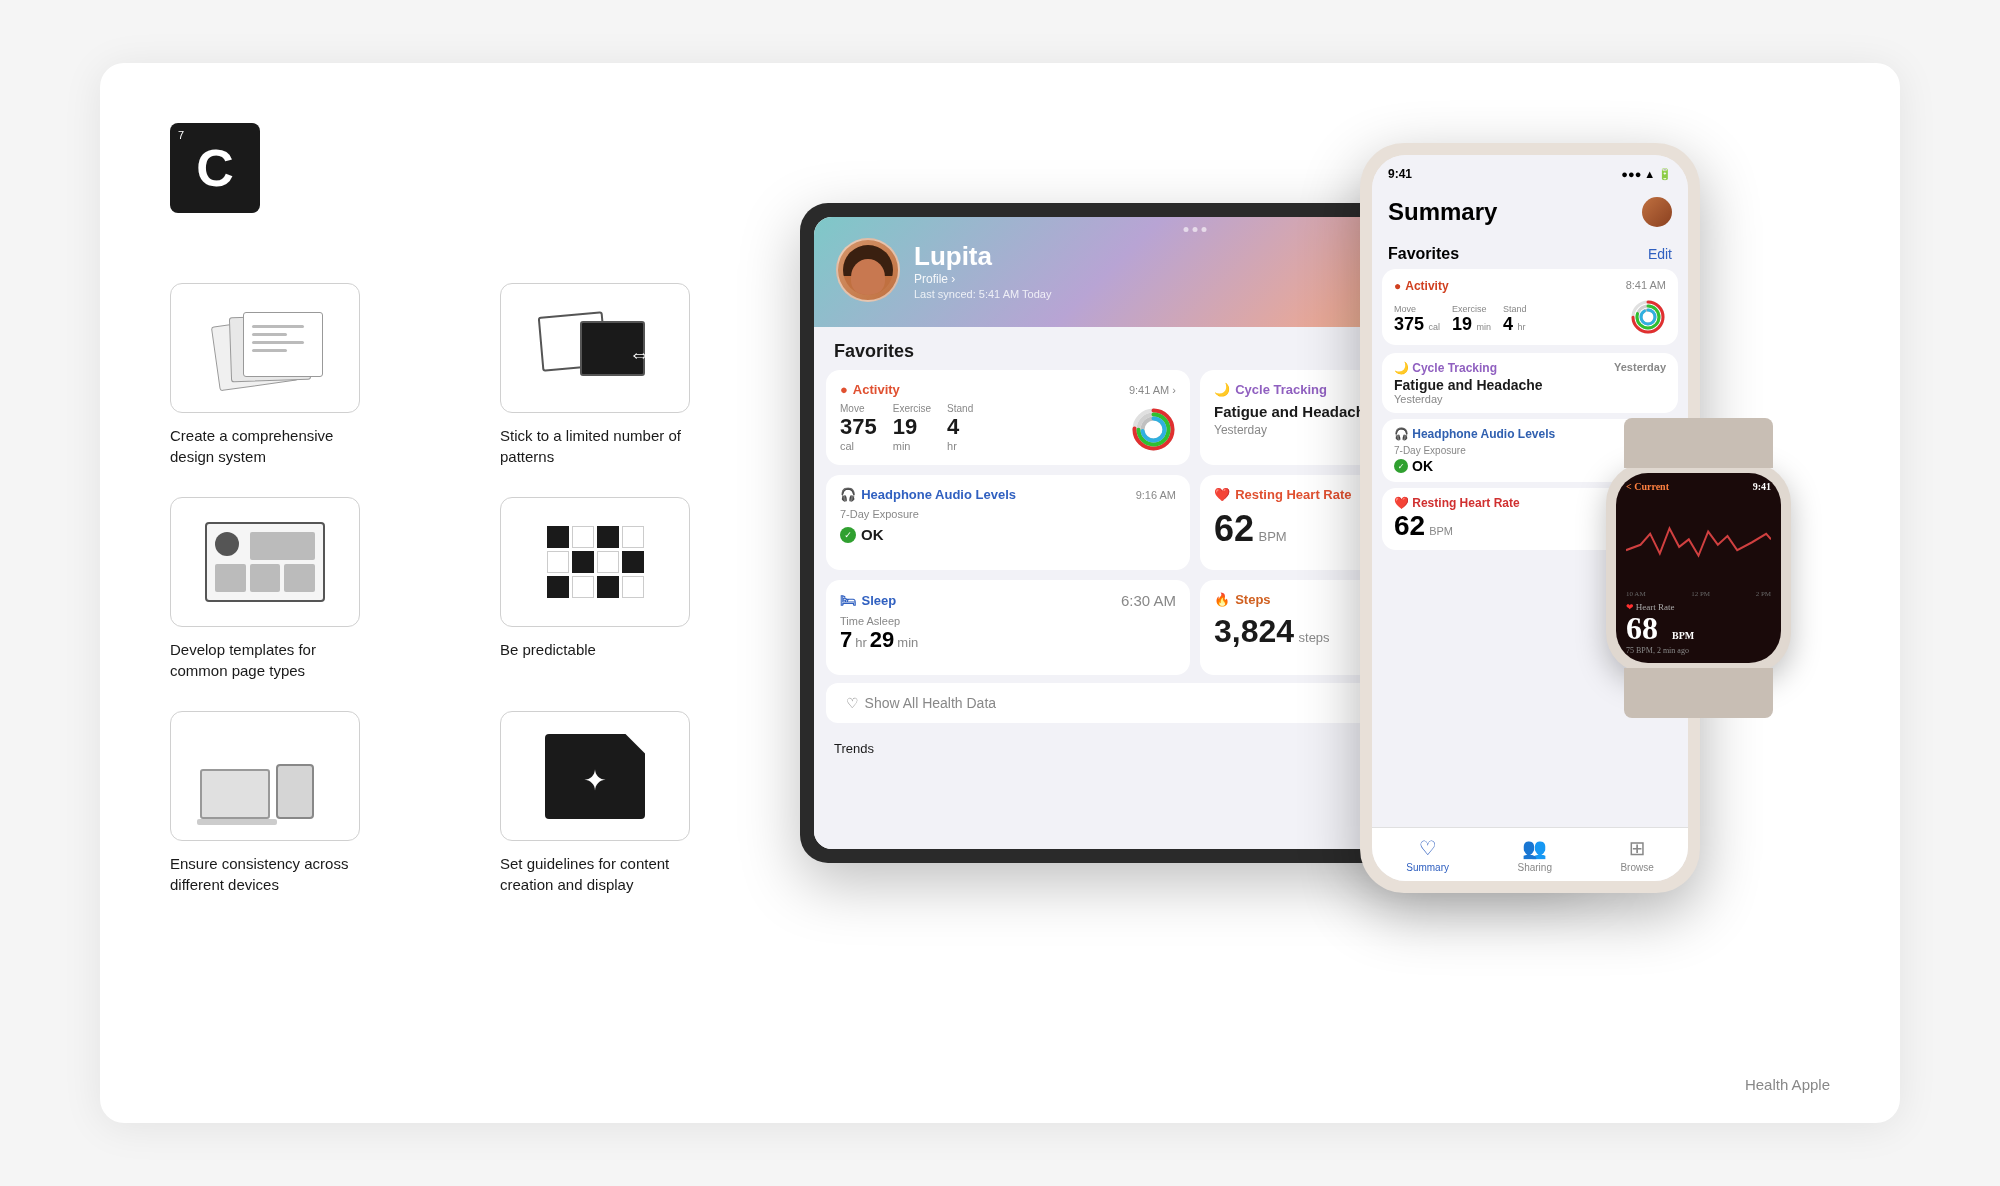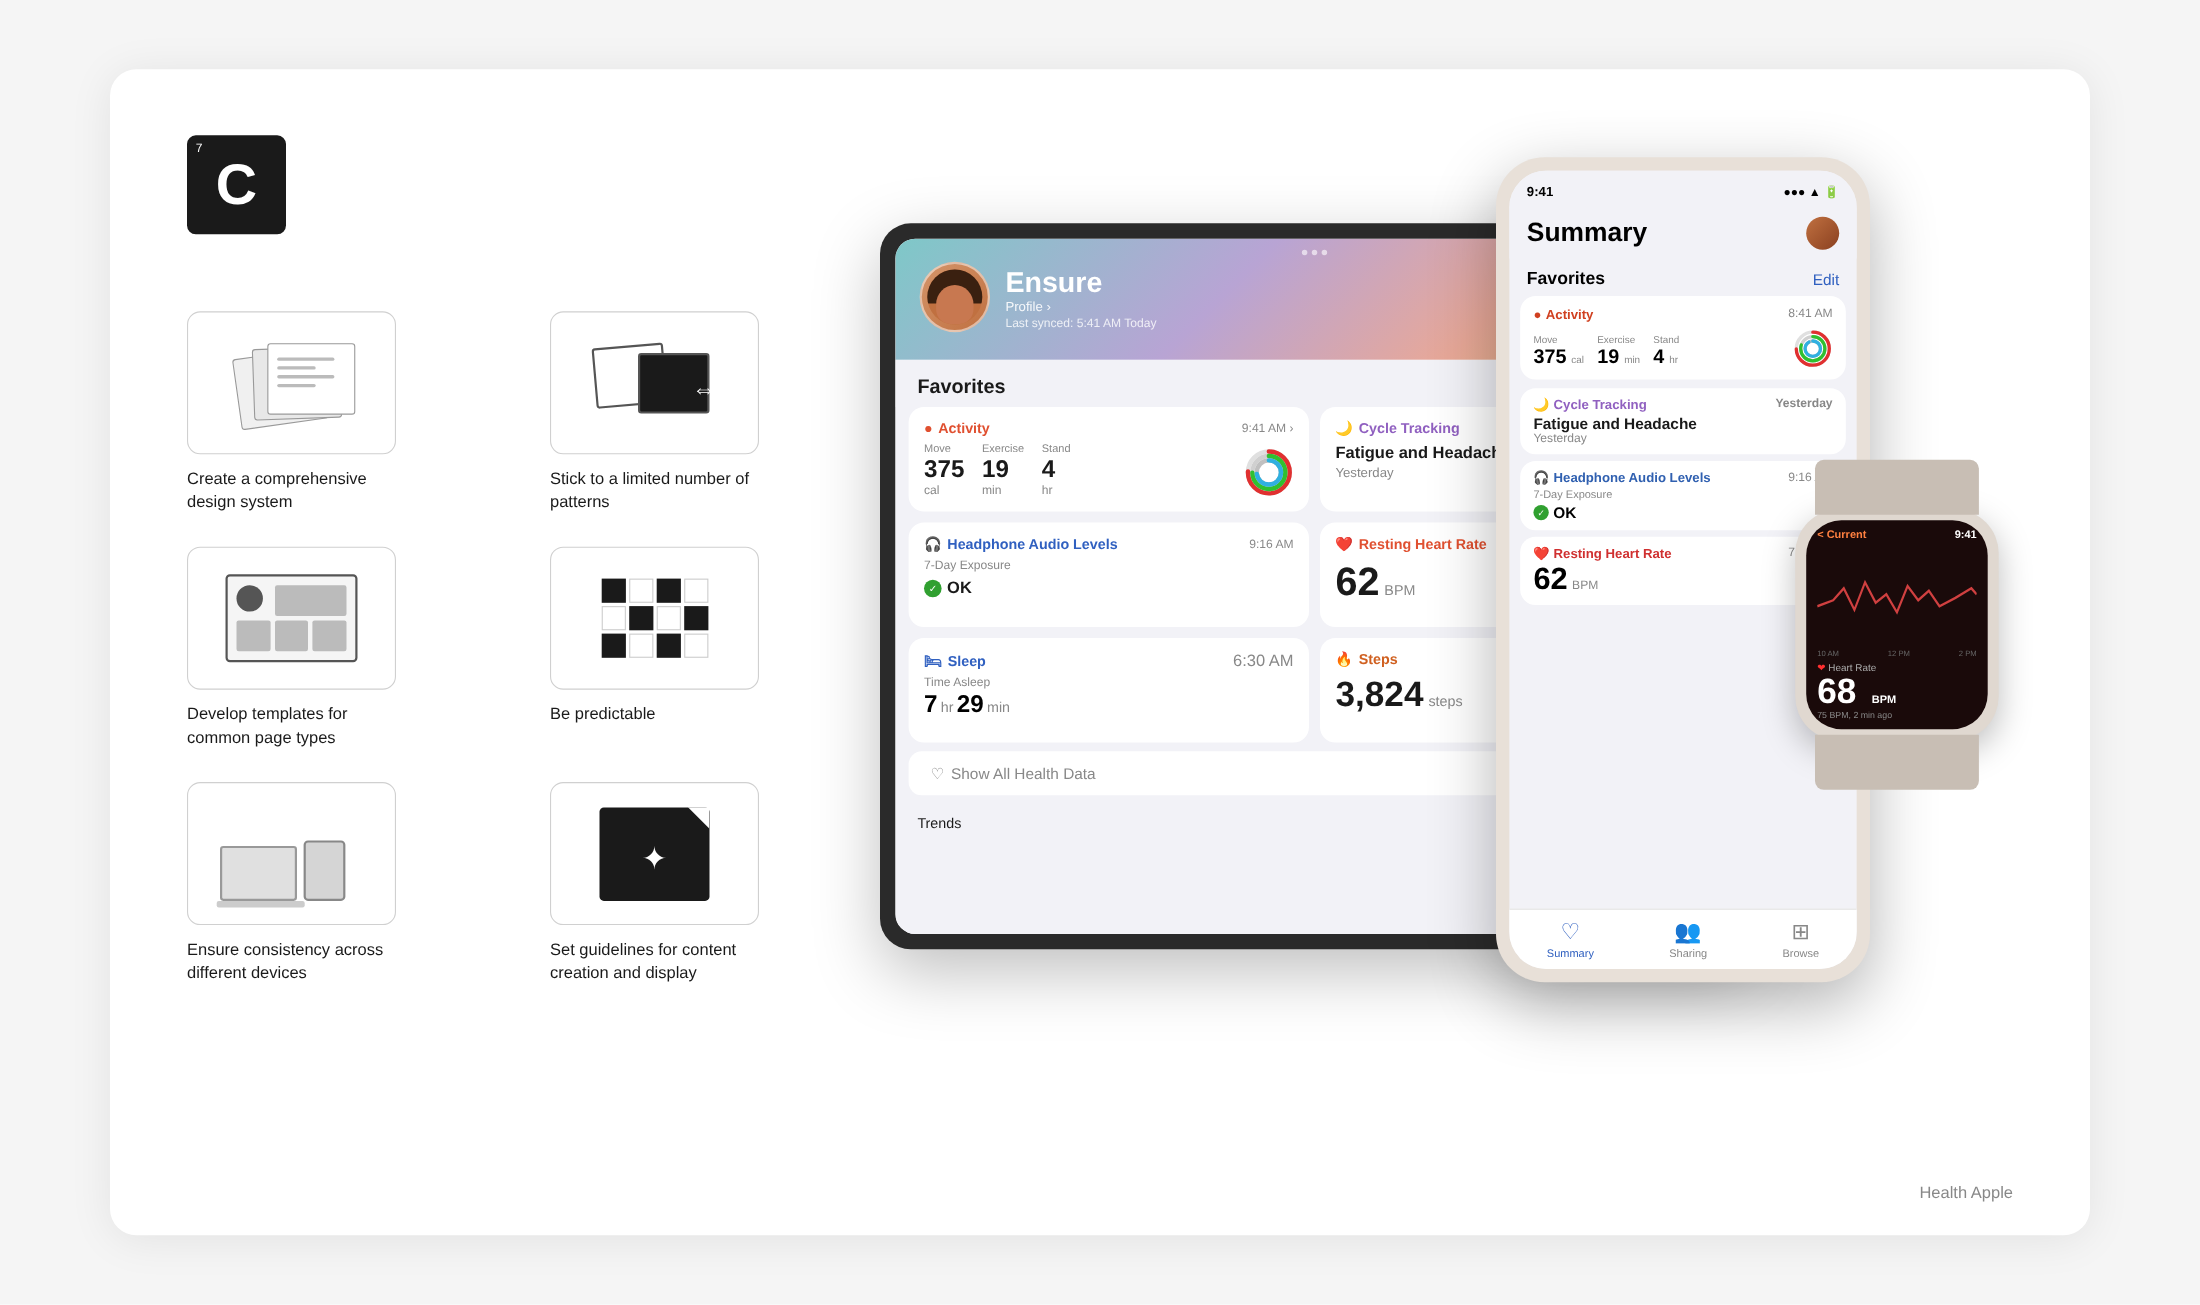--- a/index.html
+++ b/index.html
@@ -488,28 +488,29 @@
       gap: 2px;
       font-size: 10px;
       color: #888;
     }
     .nav-item.active { color: #3060c0; }
     .nav-icon { font-size: 20px; }
     
     .watch {
       position: absolute;
       top: 320px;
-      left: 832px;
+      left: 806px;
       width: 185px;
       height: 210px;
       background: #e0d8d0;
       border-radius: 40px;
       padding: 10px;
       box-shadow: 0 10px 30px rgba(0,0,0,0.25);
       z-index: 15;
+      font-family: Liberation Serif, serif;
     }
     .watch-screen {
       width: 100%;
       height: 100%;
       border-radius: 32px;
       overflow: hidden;
       background: #1a0a0a;
       display: flex;
       flex-direction: column;
       padding: 8px 10px;
@@ -688,21 +689,21 @@
               <div class="health-dot"></div>
             </div>
             <span class="health-wifi">☁ 100%</span>
             <div class="avatar-circle">
               <div class="avatar-face">
                 <div class="avatar-hair"></div>
                 <div class="avatar-face-skin"></div>
               </div>
             </div>
             <div class="profile-info">
-              <div class="profile-name">Ensure</div>
+              <div class="profile-name">Lupita</div>
               <div class="profile-link">Profile ›</div>
               <div class="profile-sync">Last synced: 5:41 AM Today</div>
             </div>
           </div>
           <div class="health-body">
             <div class="favorites-header">Favorites</div>
             <div class="health-cards-grid">
 
               <div class="health-card">
                 <div class="hcard-title-row">

